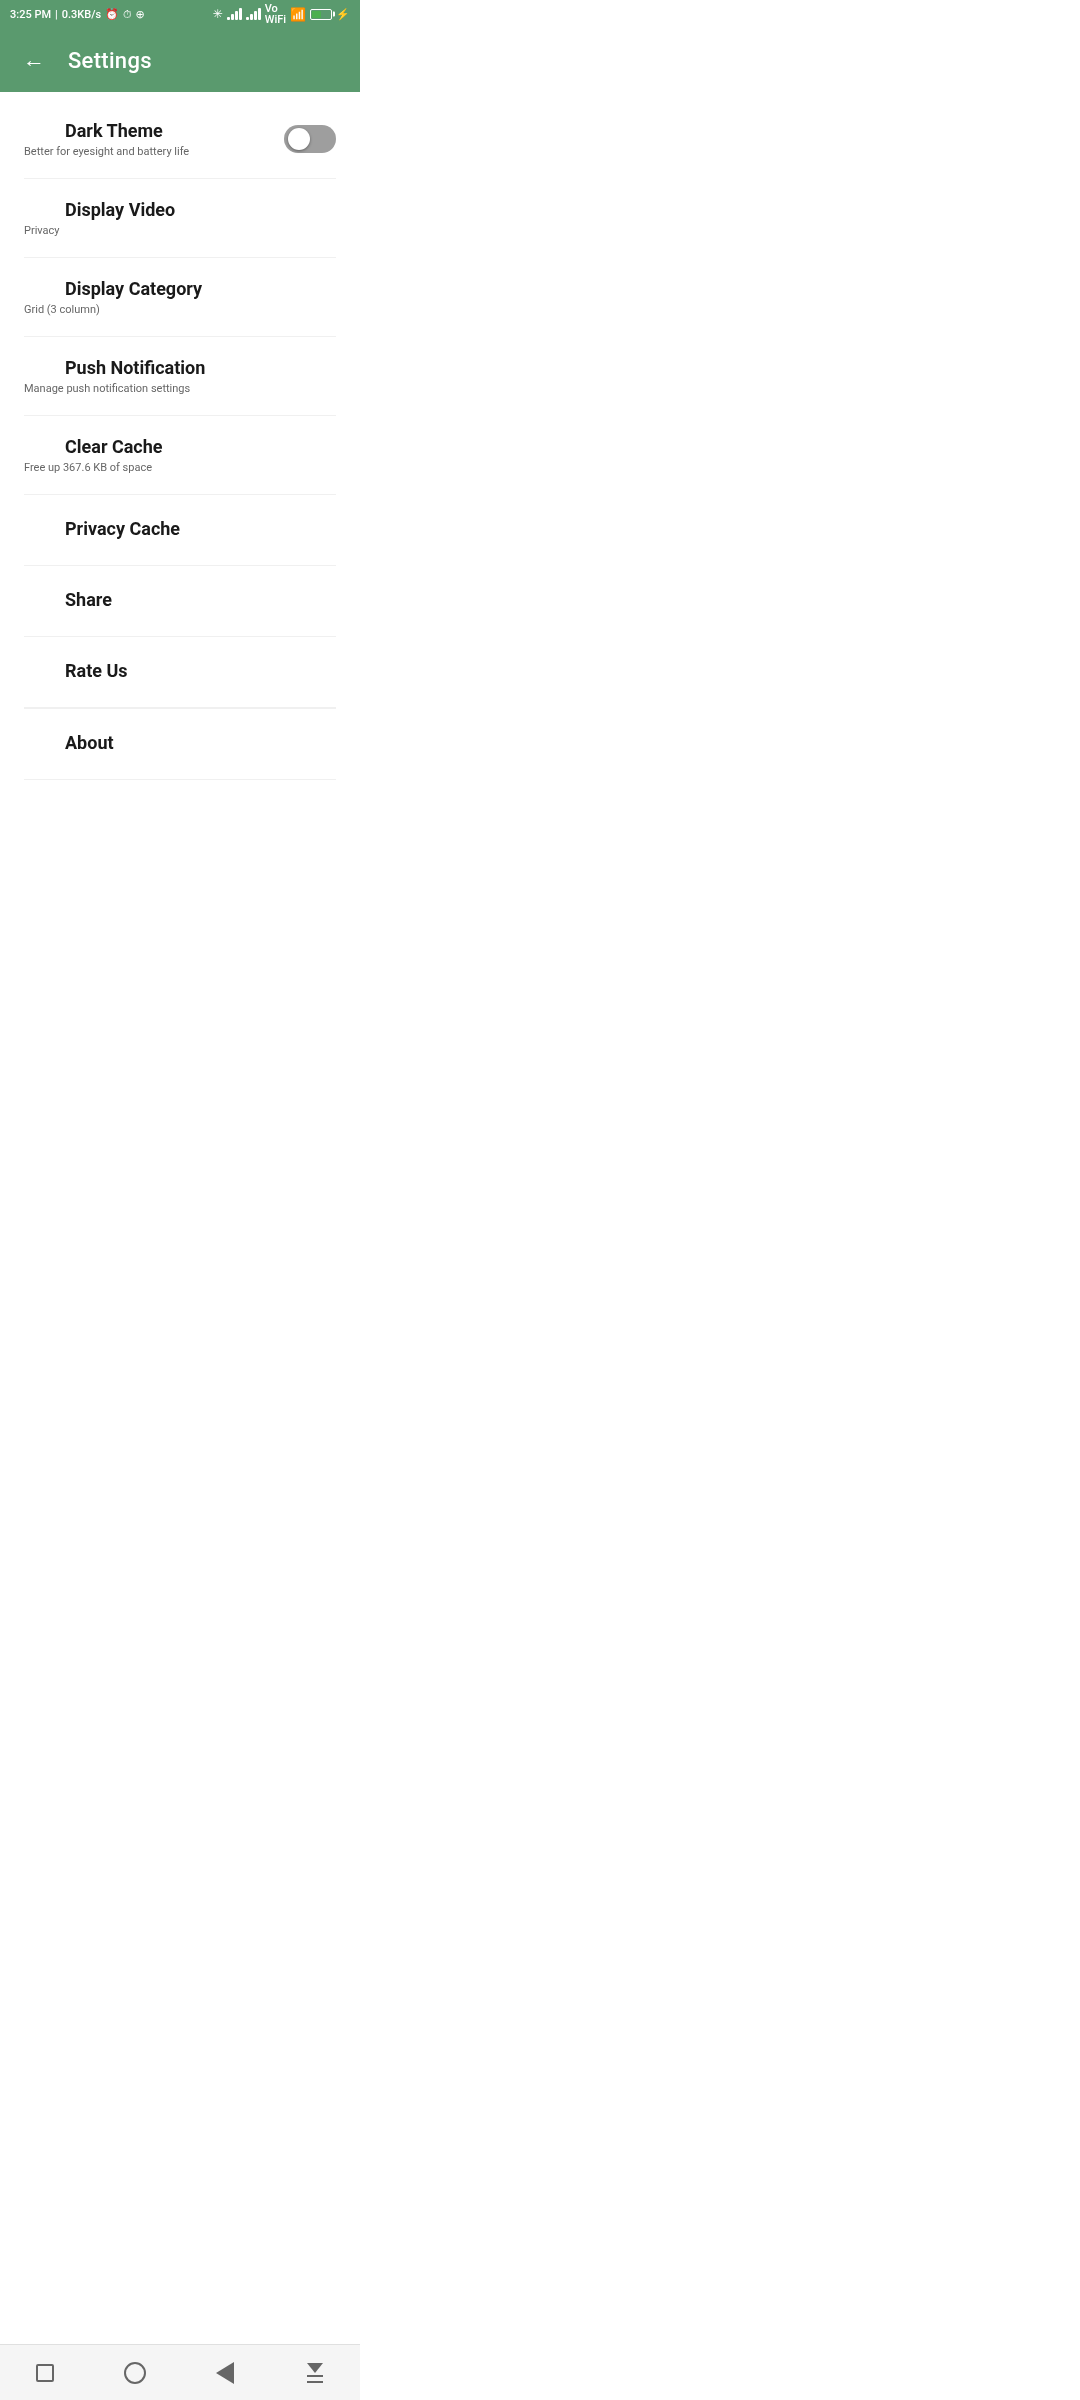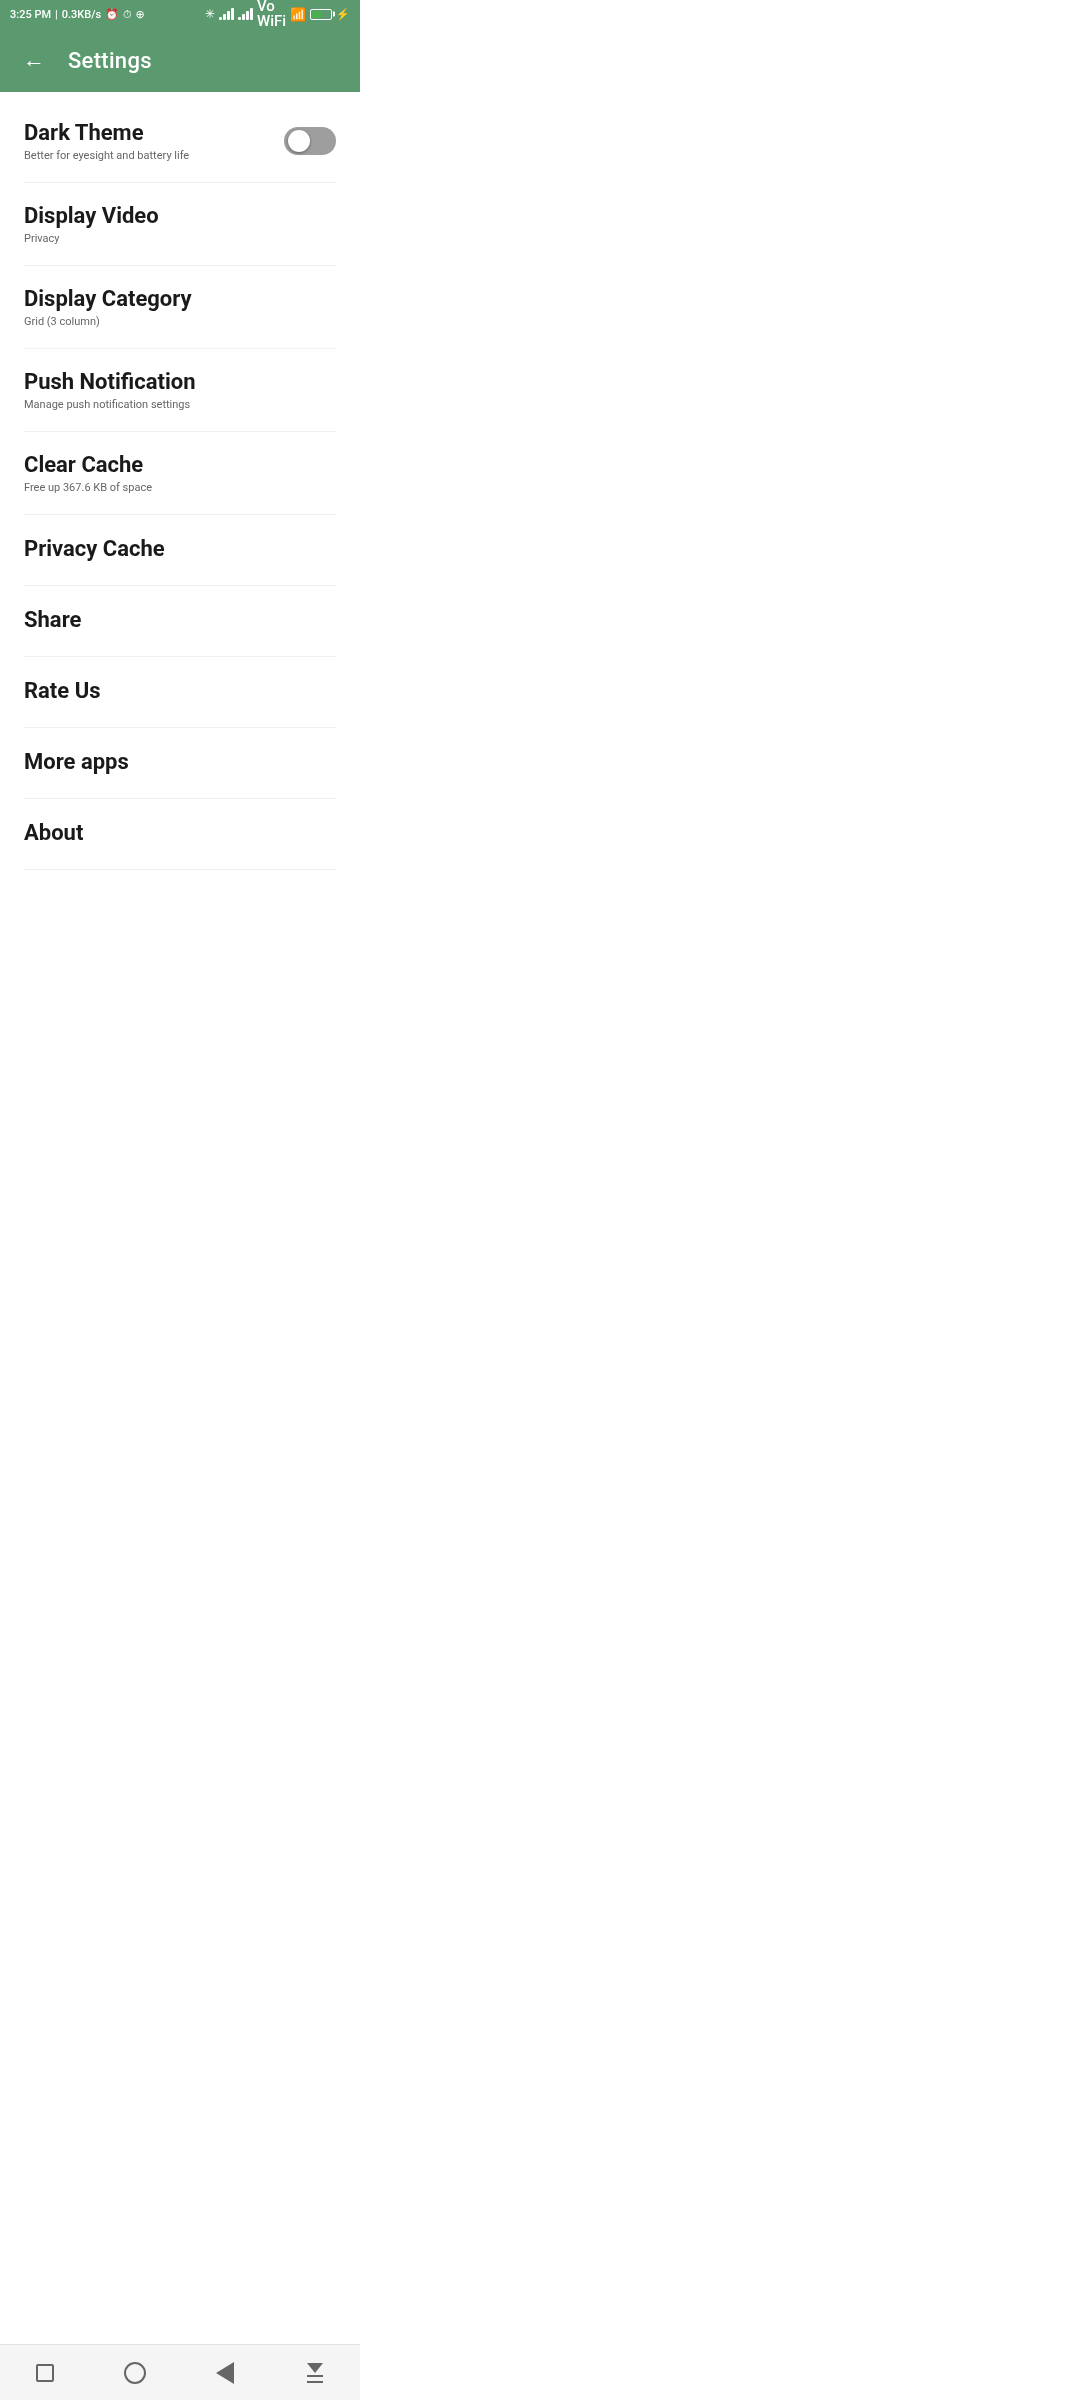--- a/index.html
+++ b/index.html
@@ -116,24 +116,25 @@
       justify-content: space-between;
       cursor: pointer;
       min-height: 70px;
     }
 
     .settings-item-text {
       flex: 1;
     }
 
     .settings-item-title {
-      font-size: 22px;
+      font-size: 18px;
       font-weight: 700;
       color: #1a1a1a;
       margin-bottom: 4px;
+      margin-left: 41px;
     }
 
     .settings-item-subtitle {
       font-size: 11px;
       color: #666666;
       font-weight: 400;
     }
 
     
     .toggle-switch {
@@ -292,21 +293,21 @@
       <div class="signal-bar" style="height:12px;"></div>
     </div>
 
     <div class="signal-bars">
       <div class="signal-bar" style="height:3px;"></div>
       <div class="signal-bar" style="height:6px;"></div>
       <div class="signal-bar" style="height:9px;"></div>
       <div class="signal-bar" style="height:12px;"></div>
     </div>
 
-    <span style="font-size:15px; line-height:1;">Vo<br>WiFi</span>
+    <span style="font-size:11px; line-height:1;">Vo<br>WiFi</span>
 
     <span class="wifi-icon">📶</span>
 
     <div class="battery-icon">
       <div class="battery-fill"></div>
     </div>
 
     <span style="font-size:11px;">⚡</span>
   </div>
 </div>
@@ -385,25 +386,20 @@
   <div class="divider"></div>
 
   <div class="settings-item">
     <div class="settings-item-text">
       <div class="settings-item-title">Rate Us</div>
     </div>
   </div>
 
   <div class="divider"></div>
 
-  <div class="settings-item">
-    <div class="settings-item-text">
-      <div class="settings-item-title">More apps</div>
-    </div>
-  </div>
 
   <div class="divider"></div>
 
   <div class="settings-item">
     <div class="settings-item-text">
       <div class="settings-item-title">About</div>
     </div>
   </div>
 
   <div class="divider"></div>

